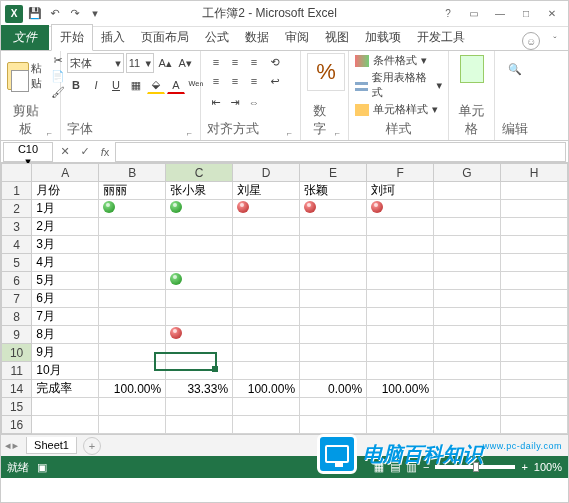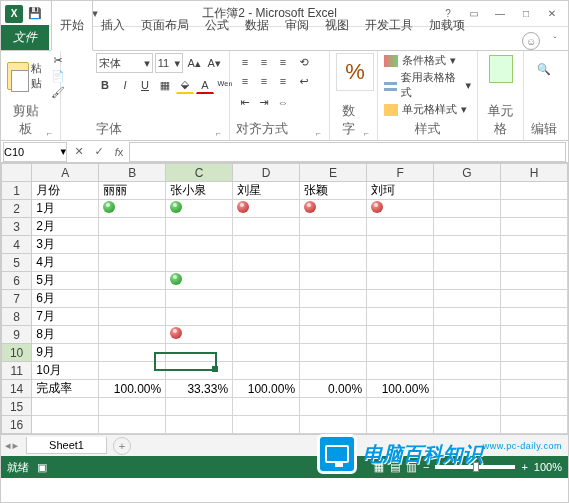--- a/index.html
+++ b/index.html
@@ -6,21 +6,21 @@
   body { width: 569px; height: 503px; background: #fff; overflow: hidden; position: relative; border: 1px solid #ccc; }
   .titlebar { height: 26px; background: #fff; display: flex; align-items: center; padding: 0 4px; border-bottom: 1px solid #e0e0e0; }
   .qat { display: flex; gap: 4px; align-items: center; }
   .excel-icon { width: 18px; height: 18px; background: #217346; color: #fff; font-size: 10px; font-weight: bold; display: flex; align-items: center; justify-content: center; border-radius: 2px; }
   .qat-btn { width: 16px; height: 16px; display: flex; align-items: center; justify-content: center; font-size: 11px; color: #555; }
   .title-text { flex: 1; text-align: center; font-size: 12px; color: #444; }
   .window-controls { display: flex; gap: 2px; }
   .win-btn { width: 24px; height: 18px; display: flex; align-items: center; justify-content: center; font-size: 10px; color: #666; }
   .ribbon-tabs { height: 24px; display: flex; align-items: flex-end; border-bottom: 1px solid #ccc; background: #fff; }
   .file-tab { background: #217346; color: #fff; padding: 4px 12px; font-size: 12px; margin-right: 2px; font-style: italic; }
-  .tab { padding: 16px 8px; font-size: 12px; color: #444; cursor: pointer; }
+  .tab { padding: 4px 8px; font-size: 12px; color: #444; cursor: pointer; }
   .tab.active { border: 1px solid #ccc; border-bottom: 1px solid #fff; background: #fff; margin-bottom: -1px; }
   .smiley { width: 18px; height: 18px; border-radius: 50%; border: 1px solid #aaa; margin-left: auto; margin-right: 6px; display: flex; align-items: center; justify-content: center; font-size: 10px; color: #888; }
   .collapse-btn { width: 18px; height: 18px; display: flex; align-items: center; justify-content: center; font-size: 10px; color: #666; margin-right: 4px; }
   .ribbon { height: 90px; background: #fff; border-bottom: 1px solid #ccc; display: flex; font-size: 11px; color: #444; overflow: hidden; }
   .group { border-right: 1px solid #e0e0e0; padding: 2px 6px; display: flex; flex-direction: column; justify-content: space-between; }
   .group-label { text-align: center; font-size: 13px; color: #666; padding-top: 2px; }
   .paste-btn { display: flex; flex-direction: row; align-items: center; gap: 2px; }
   .paste-icon { width: 28px; height: 32px; position: relative; }
   .clipboard-board { width: 22px; height: 28px; background: #ffe8a0; border: 1px solid #c9a84a; border-radius: 2px; position: absolute; left: 0; top: 2px; }
   .paste-paper { width: 18px; height: 22px; background: #fff; border: 1px solid #999; position: absolute; right: 0; bottom: 0; }
@@ -29,42 +29,42 @@
   .font-select { width: 70px; height: 20px; border: 1px solid #ccc; font-size: 11px; padding: 0 2px; display: flex; align-items: center; justify-content: space-between; }
   .size-select { width: 34px; height: 20px; border: 1px solid #ccc; font-size: 11px; padding: 0 2px; display: flex; align-items: center; justify-content: space-between; }
   .fbtn { min-width: 18px; height: 18px; display: flex; align-items: center; justify-content: center; font-size: 11px; border: 1px solid transparent; }
   .align-grid { display: grid; grid-template-columns: repeat(3, 18px) 22px; grid-template-rows: repeat(2, 18px); gap: 1px; margin-bottom: 3px; }
   .number-big { width: 38px; height: 38px; border: 1px solid #ddd; display: flex; align-items: center; justify-content: center; font-size: 22px; color: #a34b00; }
   .styles-col { display: flex; flex-direction: column; gap: 2px; }
   .style-item { display: flex; align-items: center; gap: 4px; font-size: 11px; }
   .style-icon { width: 14px; height: 12px; }
   .cell-btn, .edit-btn { display: flex; flex-direction: column; align-items: center; font-size: 11px; padding: 2px 4px; }
   .namebox-row { height: 22px; display: flex; align-items: center; border-bottom: 1px solid #ccc; background: #fff; }
-  .namebox { width: 64px; height: 20px; border: 1px solid #ccc; margin: 0 2px; padding: 0 0; font-size: 11px; display: flex; align-items: center; justify-content: space-between; }
+  .namebox { width: 50px; height: 20px; border: 1px solid #ccc; margin: 0 2px; padding: 0 0; font-size: 11px; display: flex; align-items: center; justify-content: space-between; flex-direction: column; }
   .fx-btn { width: 20px; height: 20px; display: flex; align-items: center; justify-content: center; font-size: 11px; color: #666; }
   .formula-bar { flex: 1; height: 20px; border: 1px solid #ccc; margin-right: 2px; }
   .grid-area { position: relative; background: #fff; }
   table.sheet { border-collapse: collapse; font-size: 12px; width: 100%; }
   table.sheet th { background: #f3f3f3; border: 1px solid #ccc; font-weight: normal; color: #444; height: 18px; }
   table.sheet th.col-h { width: 62px; }
   table.sheet th.row-h { width: 28px; }
   table.sheet td { border: 1px solid #d4d4d4; height: 18px; padding: 0 4px; text-align: left; color: #000; white-space: nowrap; }
   table.sheet td.center { }
   table.sheet td.right { text-align: right; }
   table.sheet th.active-col { background: #d3e5c7; }
   table.sheet th.active-row { background: #d3e5c7; }
   .dot { display: inline-block; width: 12px; height: 12px; border-radius: 50%; position: relative; }
   .dot::after { content: ""; position: absolute; top: 2px; left: 3px; width: 4px; height: 4px; border-radius: 50%; background: rgba(255,255,255,0.7); }
   .dot.green { background: radial-gradient(circle at 35% 30%, #8be28b, #1a8d1a); }
   .dot.red { background: radial-gradient(circle at 35% 30%, #ff9a9a, #b22222); }
   .active-cell { position: absolute; border: 2px solid #217346; background: transparent; pointer-events: none; }
   .active-cell::after { content: ""; position: absolute; right: -3px; bottom: -3px; width: 6px; height: 6px; background: #217346; }
   .sheet-tabs { height: 22px; display: flex; align-items: center; border-top: 1px solid #ccc; background: #f3f3f3; font-size: 11px; }
   .sheet-nav { display: flex; gap: 2px; padding: 0 4px; color: #888; }
-  .sheet-tab { background: #fff; border: 1px solid #ccc; border-top: none; padding: 2px 22px; margin-left: 4px; }
+  .sheet-tab { background: #fff; border: 1px solid #ccc; border-top: none; padding: 2px 7px; margin-left: 4px; }
   .add-sheet { width: 18px; height: 18px; border: 1px solid #ccc; border-radius: 50%; margin-left: 6px; display: flex; align-items: center; justify-content: center; color: #888; }
   .statusbar { height: 22px; background: #217346; color: #fff; display: flex; align-items: center; font-size: 11px; padding: 0 6px; }
   .status-right { margin-left: auto; display: flex; align-items: center; gap: 6px; }
   .zoom-slider { width: 80px; height: 4px; background: #fff; position: relative; }
   .zoom-handle { position: absolute; left: 38px; top: -3px; width: 6px; height: 10px; background: #fff; border: 1px solid #888; }
   .watermark { position: absolute; right: 6px; bottom: 28px; display: flex; align-items: center; gap: 6px; pointer-events: none; }
   .wm-logo { width: 40px; height: 40px; background: #0099e5; border: 3px solid #fff; border-radius: 6px; display: flex; align-items: center; justify-content: center; }
   .wm-screen { width: 24px; height: 18px; border: 2px solid #fff; border-radius: 2px; position: relative; }
   .wm-screen::after { content: ""; position: absolute; bottom: -6px; left: 8px; width: 8px; height: 4px; background: #fff; }
   .wm-text { display: flex; flex-direction: row; }
@@ -97,22 +97,22 @@
 
 <div class="ribbon-tabs">
   <div class="file-tab">文件</div>
   <div class="tab active">开始</div>
   <div class="tab">插入</div>
   <div class="tab">页面布局</div>
   <div class="tab">公式</div>
   <div class="tab">数据</div>
   <div class="tab">审阅</div>
   <div class="tab">视图</div>
+  <div class="tab">加载项</div>
   <div class="tab">开发工具</div>
-  <div class="tab">加载项</div>
   <div class="smiley">☺</div>
   <div class="collapse-btn">ˇ</div>
 </div>
 
 <div class="ribbon">
 
   <div class="group" style="width:60px;">
     <div style="display:flex; gap:2px;">
       <div class="paste-btn">
         <div class="paste-icon">
@@ -126,21 +126,21 @@
         <div class="mini-btn">📄</div>
         <div class="mini-btn">🖌</div>
       </div>
     </div>
     <div style="display:flex;justify-content:space-between;">
         <span class="group-label">剪贴板</span>
         <span class="dlauncher">⌐</span>
       </div>
   </div>
 
-  <div class="group" style="width:140px;margin-left:29px;">
+  <div class="group" style="width:140px;">
     <div>
       <div class="font-row">
         <div class="font-select">
             <span>宋体</span>
             <span>▾</span>
           </div>
         <div class="size-select">
             <span>11</span>
             <span>▾</span>
           </div>

